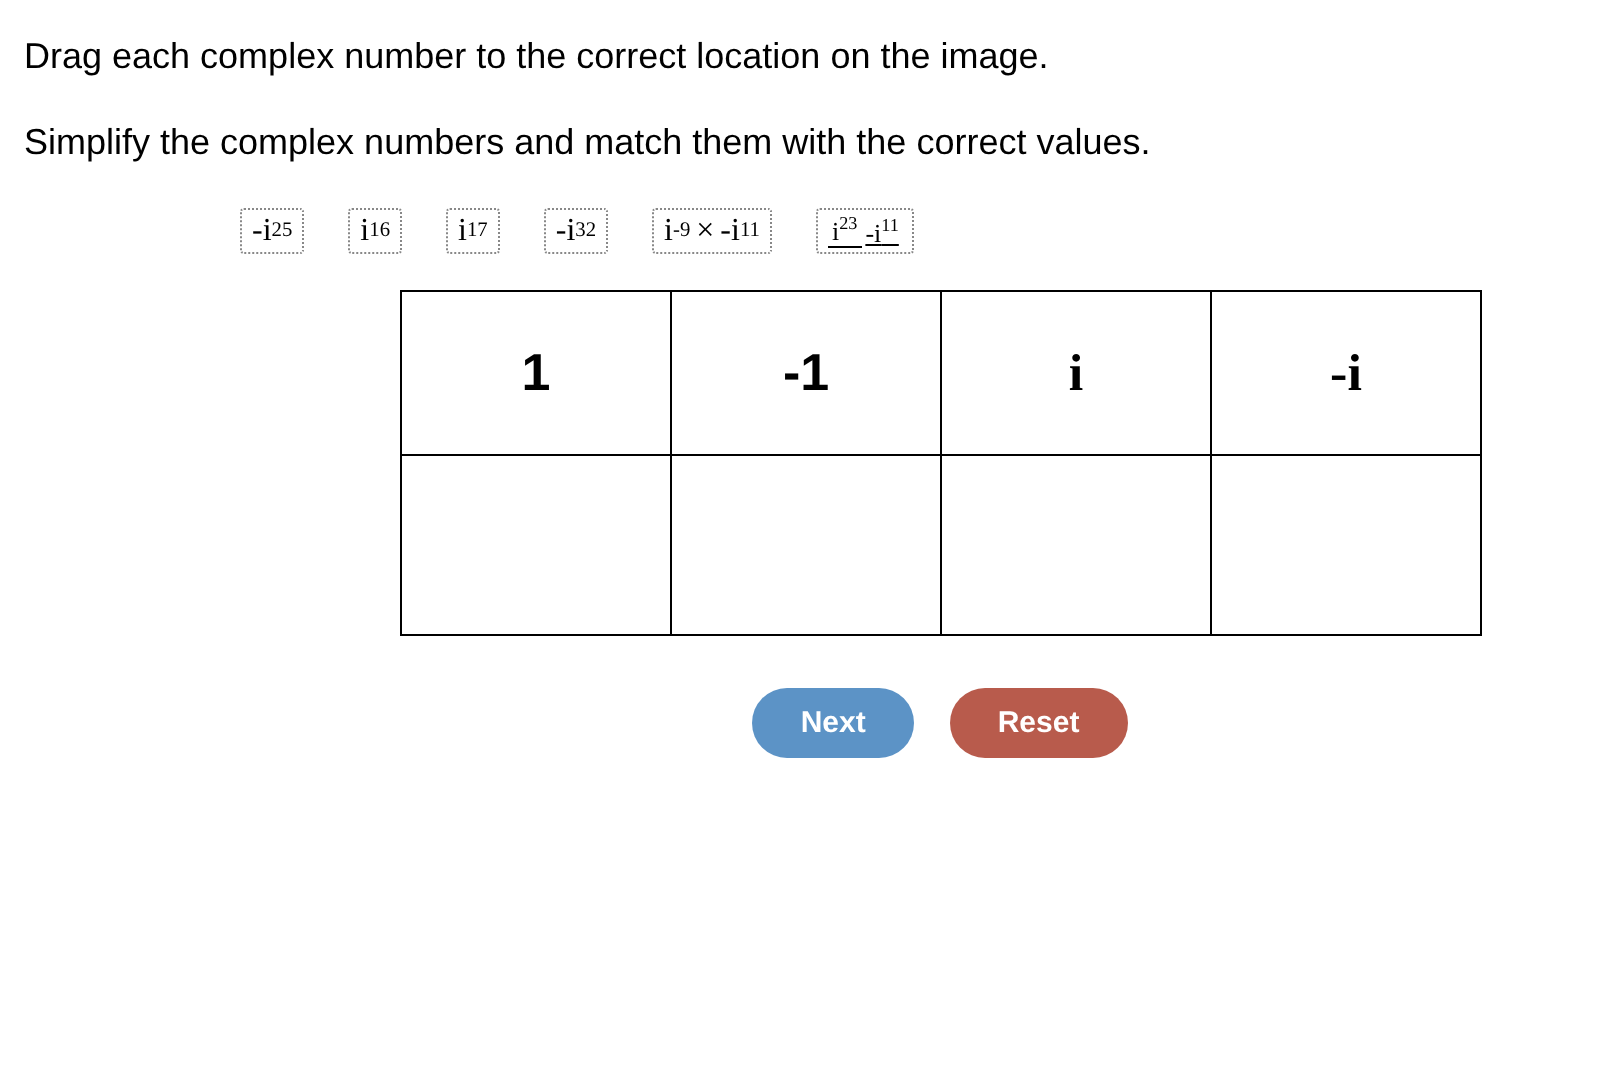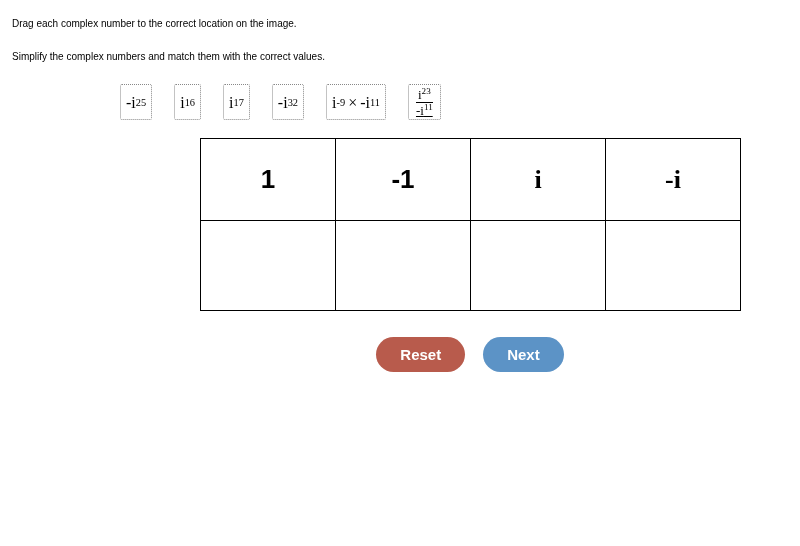--- a/index.html
+++ b/index.html
@@ -5,21 +5,21 @@
     * { box-sizing: border-box; margin: 0; padding: 0; }
     body {
       font-family: Arial, Helvetica, sans-serif;
       background: #ffffff;
       width: 800px;
       height: 546px;
       padding: 18px 12px;
       color: #000;
     }
     .instr-line {
-      font-size: 10px;
+      font-size: 18px;
       margin-bottom: 22px;
     }
     .tokens-row {
       display: flex;
       gap: 22px;
       margin-left: 108px;
       margin-top: 18px;
       margin-bottom: 18px;
     }
     .token {
@@ -30,21 +30,21 @@
       font-size: 16px;
       line-height: 1;
       cursor: grab;
       background: #fff;
       display: inline-flex;
       align-items: center;
     }
     .token sup { font-size: 0.65em; vertical-align: super; line-height: 0; }
     .frac {
       display: inline-flex;
-      flex-direction: column;
+      flex-direction: row;
       align-items: center;
       line-height: 1;
       font-size: 13px;
     }
     .frac .num { border-bottom: 1px solid #000; padding: 0 2px 1px 2px; }
     .frac .den { padding: 1px 2px 0 2px; text-decoration: underline; }
     .frac sup { font-size: 0.7em; }
 
     .grid-wrap {
       margin-left: 188px;
@@ -144,15 +144,15 @@
       <td></td>
       <td></td>
       <td></td>
       <td></td>
     </tr>
   </tbody>
     </table>
 </div>
 
 <div class="buttons">
+  <button class="btn btn-next">Next</button>
   <button class="btn btn-reset">Reset</button>
-  <button class="btn btn-next">Next</button>
 </div>
 
 </body></html>

